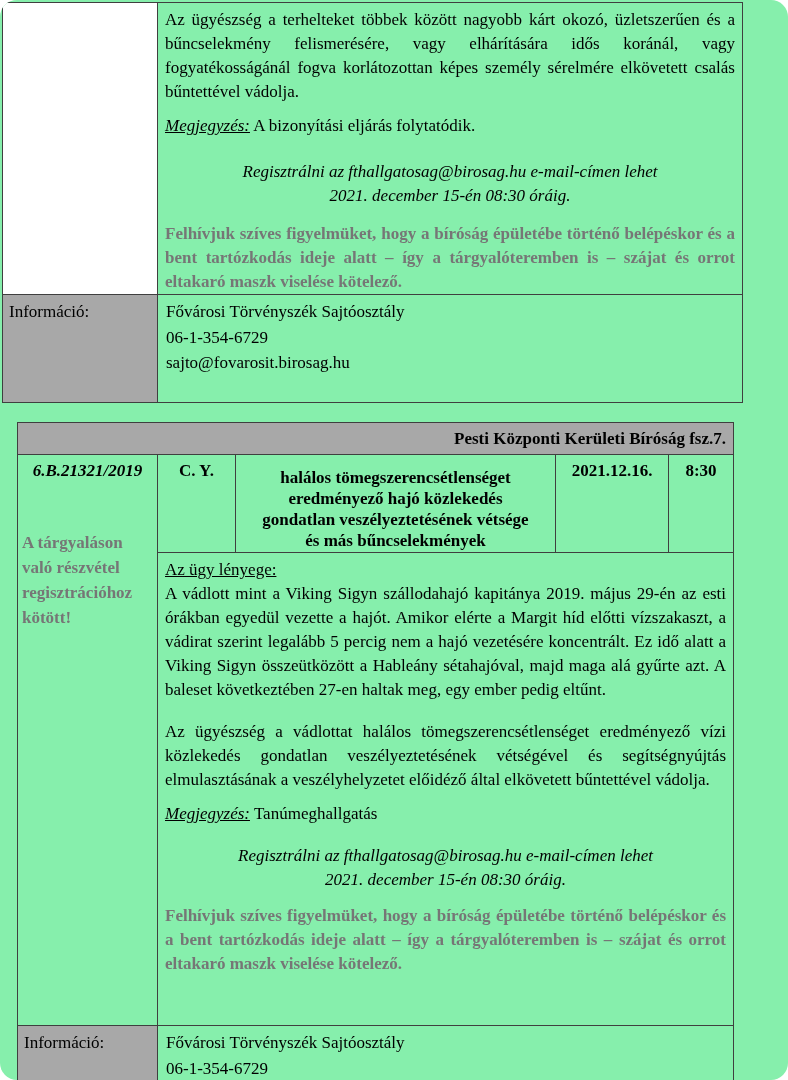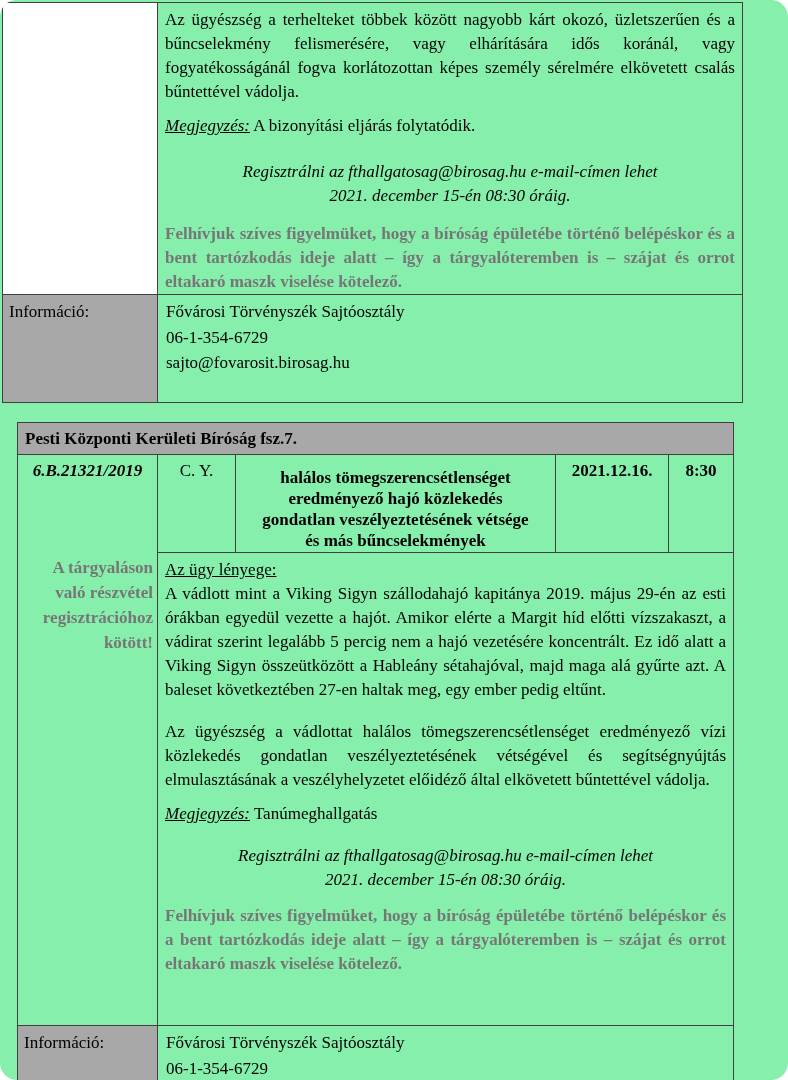--- a/index.html
+++ b/index.html
@@ -30,30 +30,30 @@
   }
 
   .gray-cell { background:#a8a8a8; }
   .info-label-cell { padding:4px 6px; line-height:25px; }
   .contact-cell { padding:4px 8px; line-height:25.5px; }
 
   
   #table2 { position:absolute; left:17px; top:422px; width:716px; }
   .court-header {
     background:#a8a8a8; height:17px; padding:2px 7px;
-    font-weight:bold; line-height:27px; text-align:left;
+    font-weight:bold; line-height:27px; text-align:right;
   }
   #table2 .header-row td { height:85px; }
   .case-col { padding:4px 4px; }
   .case-number { font-weight:bold; text-align:center; line-height:24px;font-style:italic; }
   .reg-note {
-    margin-top:72px; text-align:right; line-height:25px;
+    margin-top:47px; text-align:left; line-height:25px;
     color:#767676; font-weight:bold;
   }
-  .defendant-cell { text-align:center; font-weight:normal; padding-top:4px; line-height:24px; }
+  .defendant-cell { text-align:center; font-weight:bold; padding-top:4px; line-height:24px; }
   .charge-cell { text-align:center; font-weight:bold; padding-top:12px; line-height:21px; }
   .date-cell, .time-cell { text-align:center; font-weight:bold; padding-top:4px; line-height:24px; }
   #table2 .desc-row td.desc-cell { height:473px; padding:5px 7px 0 7px; }
   .summary-label { text-decoration:underline; line-height:24px; }
   .gap18 { margin-top:18px; }
   .gap12 { margin-top:12px; }
   #table2 .info-row td { height:90px; }
 </style>
 </head>
 <body>

